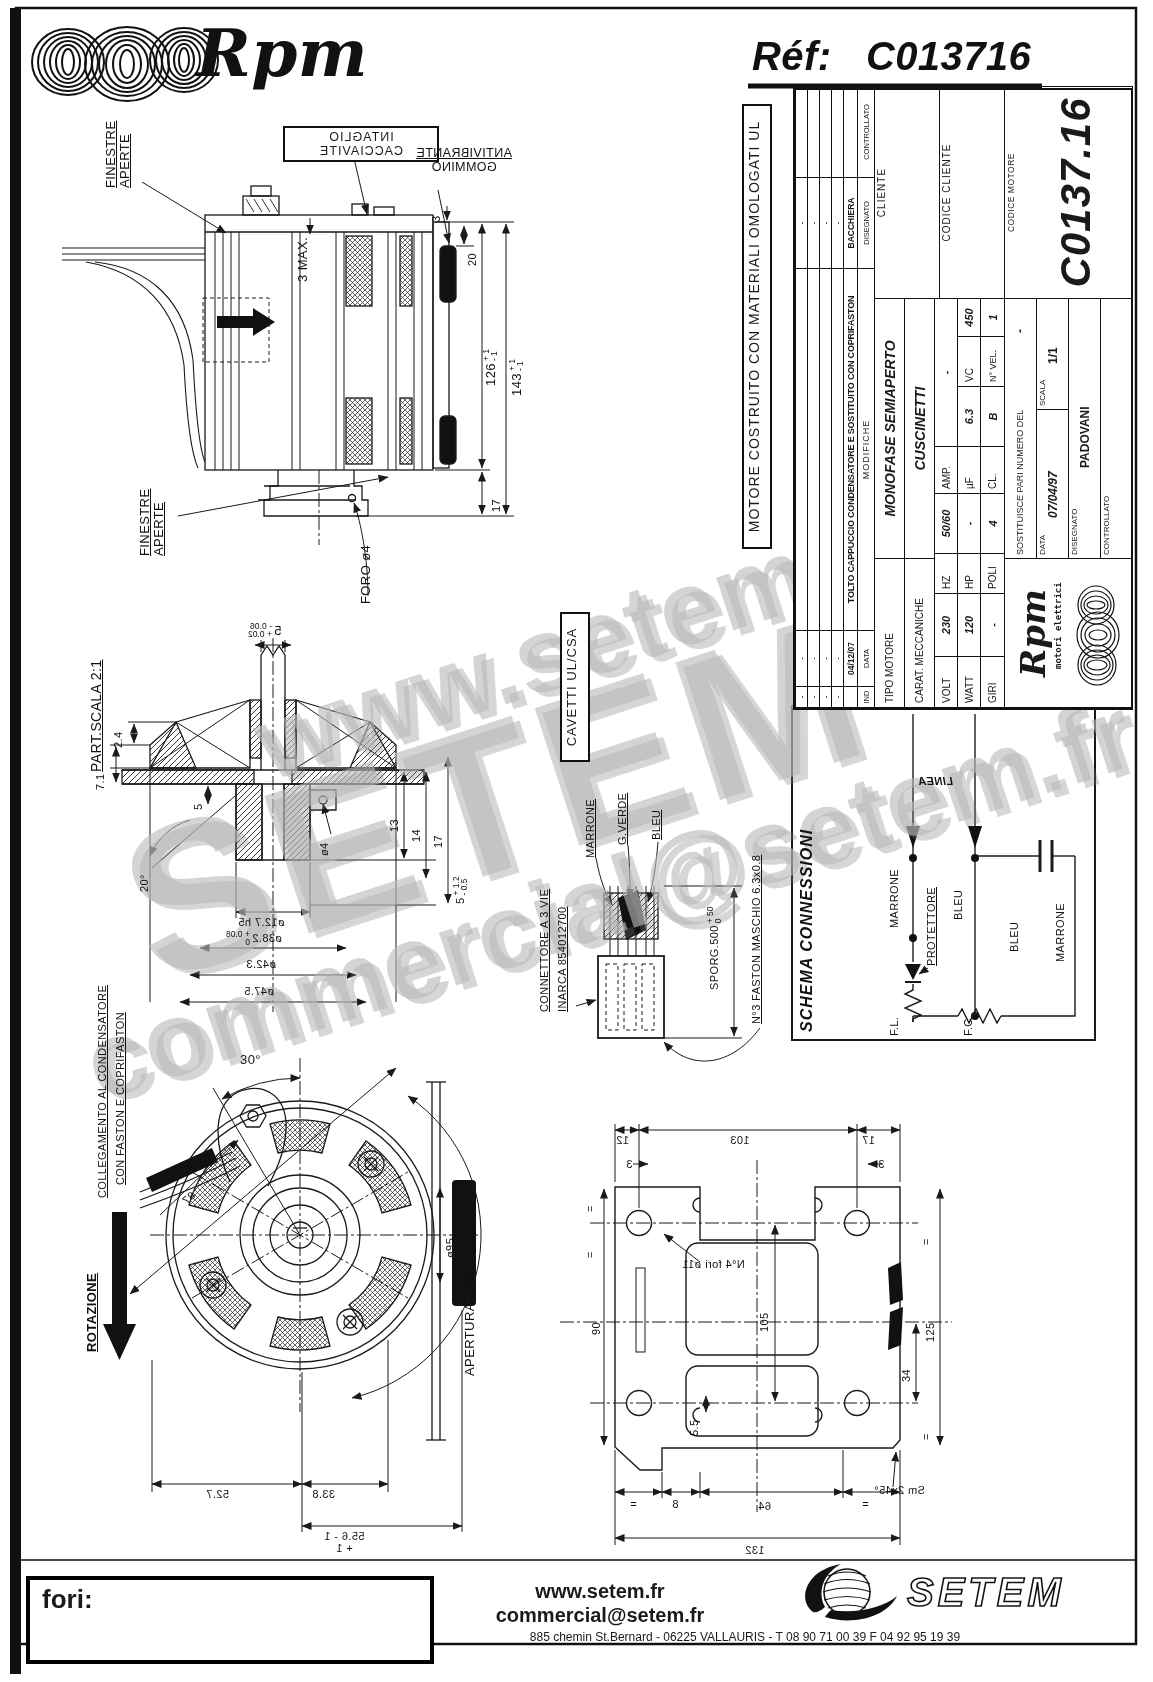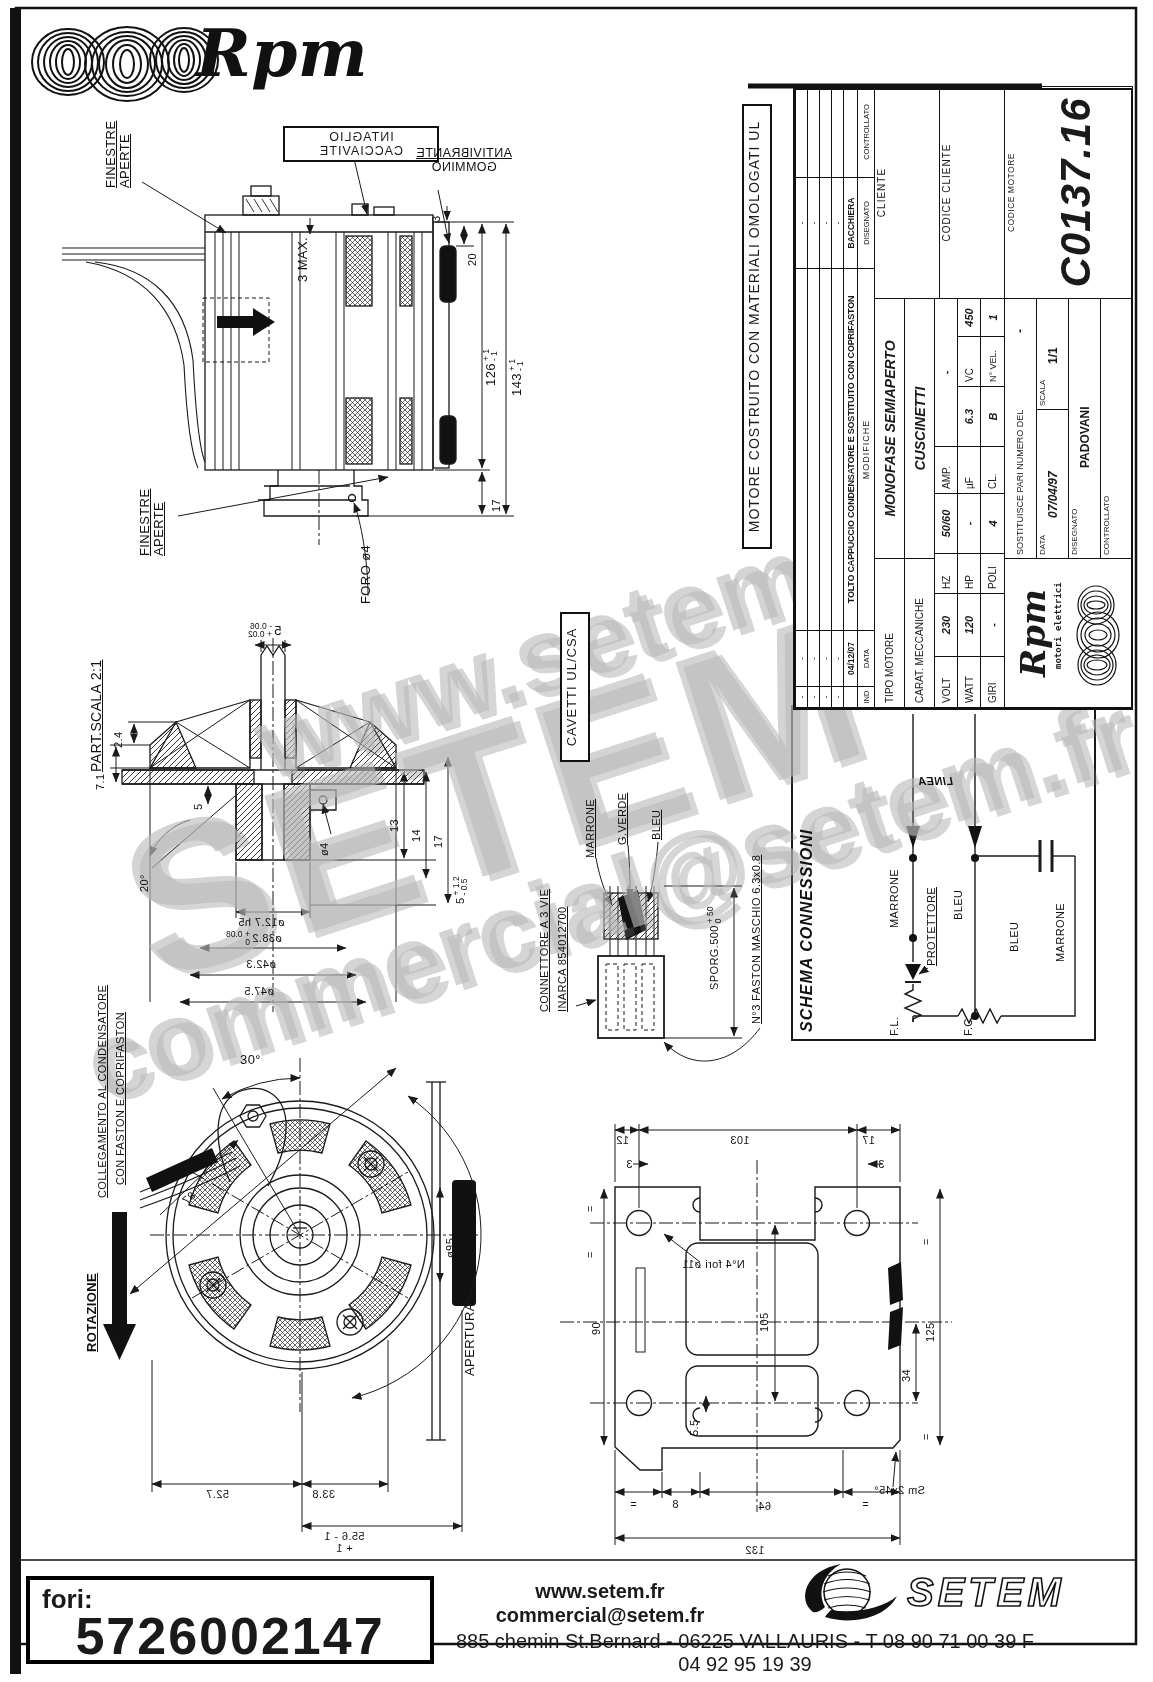--- a/index.html
+++ b/index.html
@@ -362,20 +362,24 @@
     <path d="M30,55C58,64 92,55 102,34C88,46 60,52 36,48C33,51 31,53 30,55z" fill="#111"></path>
     <text x="112" y="44" font-size="40" font-style="italic" font-weight="bold" fill="#fff" stroke="#111" stroke-width="1.6" letter-spacing="4" font-family="Liberation Sans, sans-serif">SETEM</text>
   </g>
 </svg>
 
 <div class="wm" style="left:240px;top:690px;font-size:105px;">www.setem.fr</div>
 <div class="wm" style="left:95px;top:800px;font-size:210px;letter-spacing:8px;">SETEM</div>
 <div class="wm" style="left:70px;top:1010px;font-size:105px;">commercial@setem.fr</div>
 
 <div class="lbl script" style="left:196px;top:14px;font-size:66px;z-index:31;">Rpm</div>
+<div class="lbl" style="left:752px;top:34px;font-size:40px;font-weight:bold;font-style:italic;z-index:31;">
+  <span>Réf:</span>&nbsp;&nbsp;
+  <span>C013716</span>
+</div>
 
 <div class="boxlbl rotbox" style="left:742px;top:549px;width:437px;height:22px;font-size:14px;">
   <span>MOTORE COSTRUITO CON MATERIALI OMOLOGATI UL</span>
 </div>
 
 <div id="tb">
 
   <div class="c d9" style="left:0;top:0;width:22px;height:13px;">-</div>
   <div class="c d9" style="left:21px;top:0;width:57px;height:13px;">-</div>
   <div class="c" style="left:77px;top:0;width:363px;height:13px;"></div>
@@ -623,19 +627,18 @@
 <div class="lbl rot sm" style="left:688px;top:1436px;">5.5</div>
 <div class="lbl mir sm" style="left:630px;top:1498px;">=</div>
 <div class="lbl mir sm" style="left:672px;top:1498px;">8</div>
 <div class="lbl mir sm" style="left:758px;top:1500px;">64</div>
 <div class="lbl mir sm" style="left:862px;top:1498px;">=</div>
 <div class="lbl mir sm" style="left:745px;top:1544px;">132</div>
 <div class="lbl mir sm" style="left:874px;top:1484px;">Sm 2x45°</div>
 
 <div id="codebox">
   <span class="cl">fori:</span>
-  <span class="cv">5726002147</span>
 </div>
 <div class="ftr" style="left:460px;top:1580px;width:280px;text-align:center;font-size:20px;">www.setem.fr</div>
 <div class="ftr" style="left:460px;top:1604px;width:280px;text-align:center;font-size:20px;">commercial@setem.fr</div>
-<div class="ftr" style="left:445px;top:1630px;width:600px;text-align:center;font-size:20px;font-weight:normal;">885 chemin St.Bernard  -  06225 VALLAURIS  -  T 08 90 71 00 39   F 04 92 95 19 39</div>
+<div class="ftr" style="left:445px;top:1630px;width:600px;text-align:center;font-size:12px;font-weight:normal;">885 chemin St.Bernard  -  06225 VALLAURIS  -  T 08 90 71 00 39   F 04 92 95 19 39</div>
 
 </div>
 
 </body></html>

